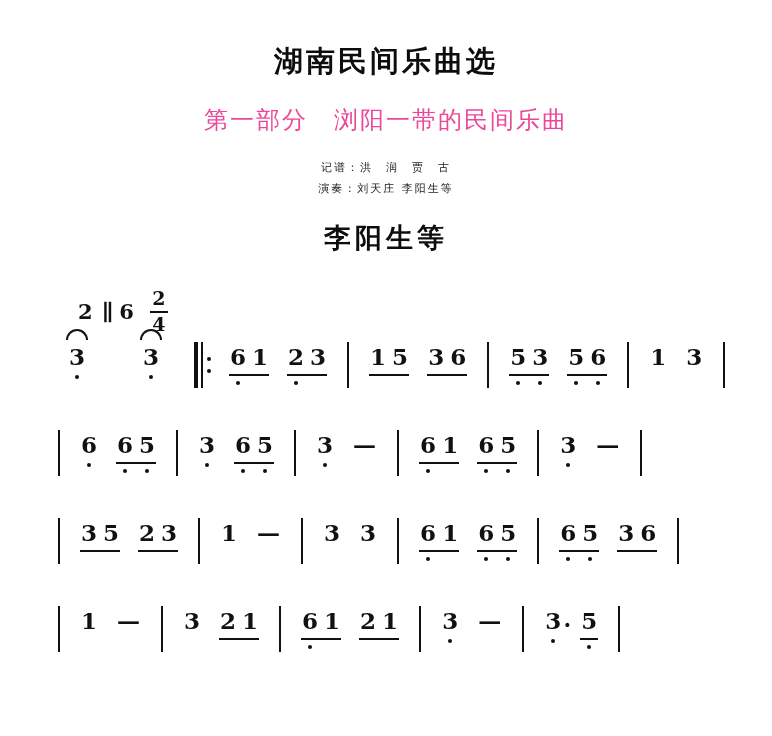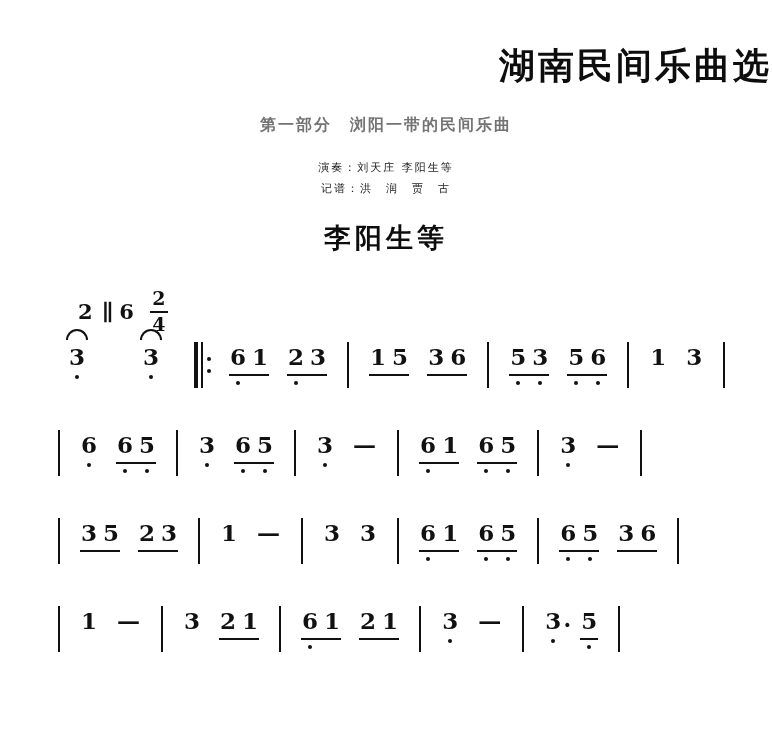--- a/index.html
+++ b/index.html
@@ -16,36 +16,36 @@
     position: relative;
   }
   .page {
     position: relative;
     width: 772px;
     height: 736px;
   }
 
   
   .main-title {
-    text-align: right;
+    text-align: center;
     font-family: "DejaVu Sans", sans-serif;
     font-weight: bold;
-    font-size: 36px;
+    font-size: 29px;
     letter-spacing: 3px;
     margin-top: 42px;
     color: #0d0d0d;
   }
   .subtitle {
     text-align: center;
     font-family: "DejaVu Sans", sans-serif;
-    font-weight: bold;
-    font-size: 16px;
+    font-weight: normal;
+    font-size: 24px;
     letter-spacing: 2px;
     margin-top: 22px;
-    color: #737373;
+    color: #ec4899;
   }
   .credits {
     text-align: center;
     margin-top: 22px;
   }
   .credit-line {
     font-family: "DejaVu Sans", sans-serif;
     font-size: 11px;
     letter-spacing: 2px;
     color: #222222;
@@ -206,22 +206,22 @@
 </style>
 </head>
 <body>
 
 <div class="page">
 
   <h1 class="main-title">湖南民间乐曲选</h1>
   <h2 class="subtitle">第一部分　浏阳一带的民间乐曲</h2>
 
   <div class="credits">
+    <div class="credit-line">记谱：洪　润　贾　古</div>
     <div class="credit-line">演奏：刘天庄 李阳生等</div>
-    <div class="credit-line">记谱：洪　润　贾　古</div>
   </div>
 
   <h3 class="piece-title">李阳生等</h3>
 
   <div class="meter-row">
     <span class="meter-num">2</span>
     <span class="meter-slash">∥</span>
     <span class="meter-sixteen">6</span>
     <span class="fraction">
       <span class="num">2</span>

